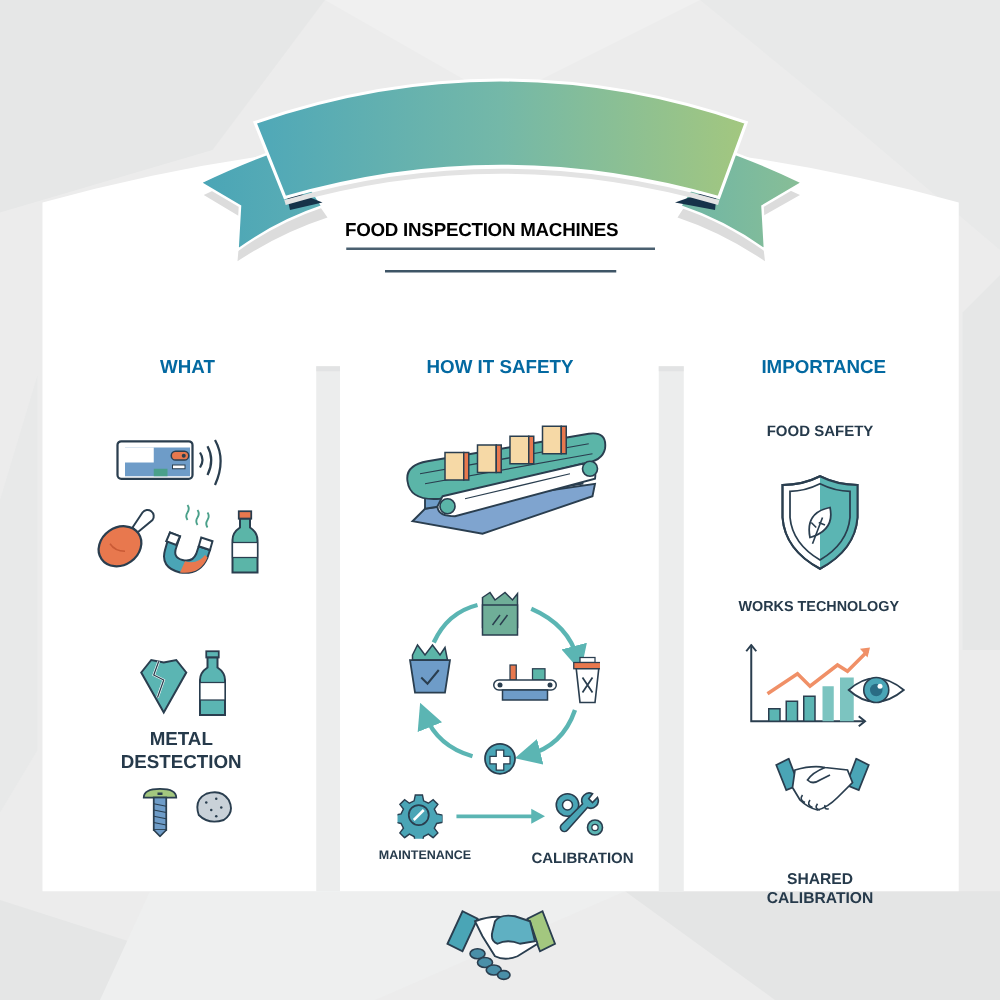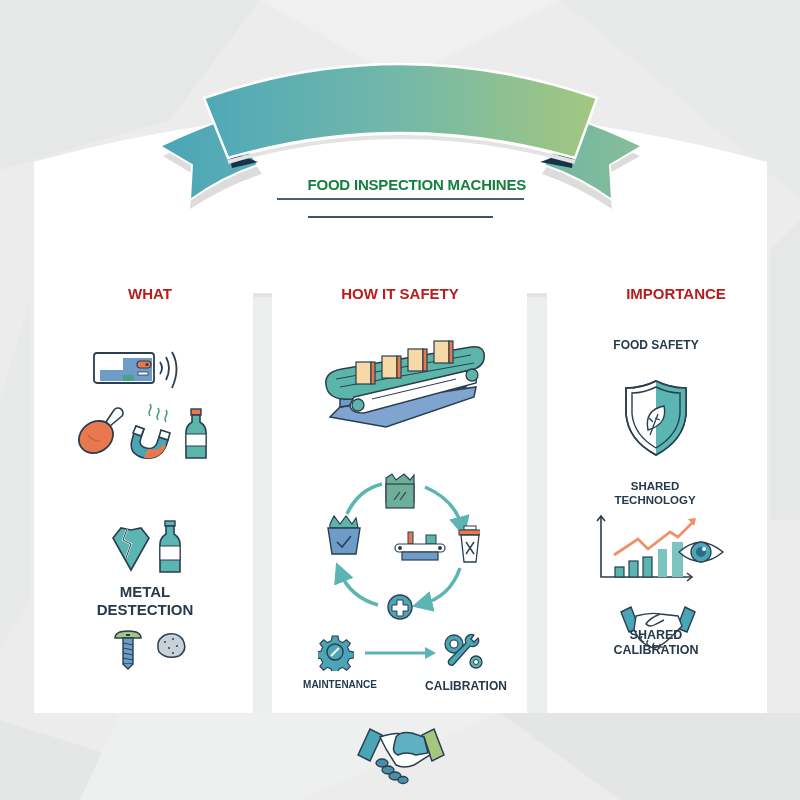--- a/index.html
+++ b/index.html
@@ -1,22 +1,22 @@
 <!DOCTYPE html>
 <html><head>
 <meta charset="utf-8">
 <style>
   html,body{margin:0;padding:0;}
   body{width:800px;height:800px;position:relative;overflow:hidden;background:#eceded;font-family:"Liberation Sans",sans-serif;color:#1e3446;}
   .bg{position:absolute;inset:0;}
   .ribbon{position:absolute;left:0;top:0;width:800px;height:260px;}
-  .title{position:absolute;left:276px;top:176px;width:250px;text-align:right;font-weight:bold;font-size:15px;letter-spacing:-0.2px;color:#15803d;}
+  .title{position:absolute;left:276px;top:176px;width:250px;text-align:left;font-weight:bold;font-size:15px;letter-spacing:-0.2px;color:#000000;}
   .title-underline{position:absolute;left:277px;top:198px;width:247px;height:2px;background:#4a6070;}
   .title-rule{position:absolute;left:308px;top:216px;width:185px;height:2px;background:#3e5566;}
-  .col-head{position:absolute;font-weight:bold;font-size:15px;color:#b91c1c;text-align:center;}
+  .col-head{position:absolute;font-weight:bold;font-size:15px;color:#0369a1;text-align:center;}
   .label{position:absolute;font-weight:bold;color:#263a4b;text-align:center;line-height:1.2;}
   .icon{position:absolute;}
 </style>
 </head>
 <body>
 
 <svg class="bg" width="800" height="800" viewBox="0 0 800 800">
   <rect width="800" height="800" fill="#ececec"></rect>
   <polygon points="0,0 260,0 170,120 0,170" fill="#e6e7e7"></polygon>
   <polygon points="260,0 560,0 400,80" fill="#f0f0f0"></polygon>
@@ -69,21 +69,21 @@
 
   <path d="M228,162 Q400,112 575,162" fill="none" stroke="#e3e3e3" stroke-width="4"></path>
 </svg>
 
 <div class="title">FOOD INSPECTION MACHINES</div>
 <div class="title-underline"></div>
 <div class="title-rule"></div>
 
 <div class="col-head" style="left:90px;top:285px;width:120px;">WHAT</div>
 <div class="col-head" style="left:320px;top:285px;width:160px;">HOW IT SAFETY</div>
-<div class="col-head" style="left:606px;top:285px;width:140px;">IMPORTANCE</div>
+<div class="col-head" style="left:589px;top:285px;width:140px;">IMPORTANCE</div>
 
 <svg class="icon" style="left:92px;top:350px;" width="100" height="50" viewBox="0 0 100 50">
   <rect x="2" y="3" width="60" height="30" rx="3" fill="#ffffff" stroke="#2a3e4f" stroke-width="1.8"></rect>
   <rect x="8" y="8" width="52" height="23" fill="#6e9cc8"></rect>
   <rect x="8" y="8" width="23" height="12" fill="#ffffff"></rect>
   <rect x="31" y="25" width="11" height="6" fill="#4aa08a"></rect>
   <rect x="45" y="11" width="14" height="7" rx="3.5" fill="#e8784e" stroke="#2a3e4f" stroke-width="1.2"></rect>
   <circle cx="55" cy="14.5" r="1.6" fill="#2a3e4f"></circle>
   <rect x="46" y="22" width="10" height="3" fill="#ffffff" stroke="#2a3e4f" stroke-width="0.8"></rect>
   <path d="M68,12 Q72,18 68,24" fill="none" stroke="#2a3e4f" stroke-width="1.8"></path>
@@ -236,21 +236,21 @@
 
 <svg class="icon" style="left:624px;top:380px;" width="64" height="76" viewBox="0 0 64 76">
   <path d="M32,1 Q46,8 62,8 L62,34 Q60,60 32,75 Q4,60 2,34 L2,8 Q18,8 32,1 Z" fill="#ffffff" stroke="#2a3e4f" stroke-width="1.6"></path>
   <path d="M32,1 Q46,8 62,8 L62,34 Q60,60 32,75 Z" fill="#5bb5b3"></path>
   <path d="M32,7 Q44,13 56,13 L56,34 Q54,55 32,68 Q10,55 8,34 L8,13 Q20,13 32,7 Z" fill="none" stroke="#2a3e4f" stroke-width="1.4"></path>
   <path d="M32,1 Q46,8 62,8 L62,34 Q60,60 32,75 Q4,60 2,34 L2,8 Q18,8 32,1 Z" fill="none" stroke="#2a3e4f" stroke-width="1.6"></path>
   <path d="M24,50 Q20,30 40,26 Q44,44 24,50 Z" fill="#ffffff" stroke="#2a3e4f" stroke-width="1.4"></path>
   <path d="M26,55 L34,34 M29,42 L25,38 M31,38 L36,40" stroke="#2a3e4f" stroke-width="1.3" fill="none"></path>
 </svg>
 
-<div class="label" style="left:590px;top:480px;width:130px;font-size:11.5px;">SHARED TECHNOLOGY</div>
+<div class="label" style="left:590px;top:480px;width:130px;font-size:11.5px;">WORKS TECHNOLOGY</div>
 
 <svg class="icon" style="left:596px;top:515px;" width="130" height="70" viewBox="0 0 130 70">
   <path d="M5,2 L5,62 L95,62" fill="none" stroke="#2a3e4f" stroke-width="1.6"></path>
   <path d="M1,6 L5,1 L9,6" fill="none" stroke="#2a3e4f" stroke-width="1.6"></path>
   <path d="M91,58 L96,62 L91,66" fill="none" stroke="#2a3e4f" stroke-width="1.6"></path>
   <rect x="19" y="52" width="9" height="10" fill="#5bb5b3" stroke="#2a3e4f" stroke-width="1.2"></rect>
   <rect x="33" y="46" width="9" height="16" fill="#5bb5b3" stroke="#2a3e4f" stroke-width="1.2"></rect>
   <rect x="47" y="42" width="9" height="20" fill="#5bb5b3" stroke="#2a3e4f" stroke-width="1.2"></rect>
   <rect x="62" y="34" width="9" height="28" fill="#7cc4c0"></rect>
   <rect x="76" y="27" width="11" height="35" fill="#7cc4c0"></rect>
@@ -263,21 +263,21 @@
 </svg>
 
 <svg class="icon" style="left:620px;top:606px;" width="76" height="50" viewBox="0 0 76 50">
   <path d="M1,6 L11,1 L19,22 L9,26 Z" fill="#4aa5b6" stroke="#2a3e4f" stroke-width="1.4"></path>
   <path d="M75,6 L65,1 L57,22 L67,26 Z" fill="#4aa5b6" stroke="#2a3e4f" stroke-width="1.4"></path>
   <path d="M16,10 Q30,6 40,8 L58,10 L62,20 L50,32 Q42,40 34,42 Q26,40 20,34 L14,24 Z" fill="#ffffff" stroke="#2a3e4f" stroke-width="1.4"></path>
   <path d="M40,8 Q30,12 26,18 Q30,22 36,18 L44,14" fill="none" stroke="#2a3e4f" stroke-width="1.4"></path>
   <path d="M22,30 q-3,4 2,6 M28,34 q-3,4 2,6 M34,37 q-3,4 2,5 M40,38 q-1,4 3,3" fill="none" stroke="#2a3e4f" stroke-width="1.3"></path>
 </svg>
 
-<div class="label" style="left:594px;top:628px;width:124px;font-size:12.5px;">
+<div class="label" style="left:594px;top:696px;width:124px;font-size:12.5px;">
   <div>SHARED</div>
   <div>CALIBRATION</div>
 </div>
 
 <svg class="icon" style="left:356px;top:725px;" width="90" height="62" viewBox="0 0 90 62">
   <path d="M2,30 L14,4 L26,10 L14,36 Z" fill="#4aa5b6" stroke="#2a3e4f" stroke-width="1.5"></path>
   <path d="M88,30 L78,4 L66,10 L76,36 Z" fill="#a3c77f" stroke="#2a3e4f" stroke-width="1.5"></path>
   <path d="M24,12 Q40,6 52,10 L68,12 L74,30 L58,40 Q48,44 40,40 L30,24 Z" fill="#ffffff" stroke="#2a3e4f" stroke-width="1.5"></path>
   <path d="M40,12 Q44,6 56,8 L68,12 L72,28 L60,30 Q50,26 42,30 Q36,28 38,20 Z" fill="#5fb0c2" stroke="#2a3e4f" stroke-width="1.5"></path>
   <g fill="#4a8fa8" stroke="#2a3e4f" stroke-width="1.3">

